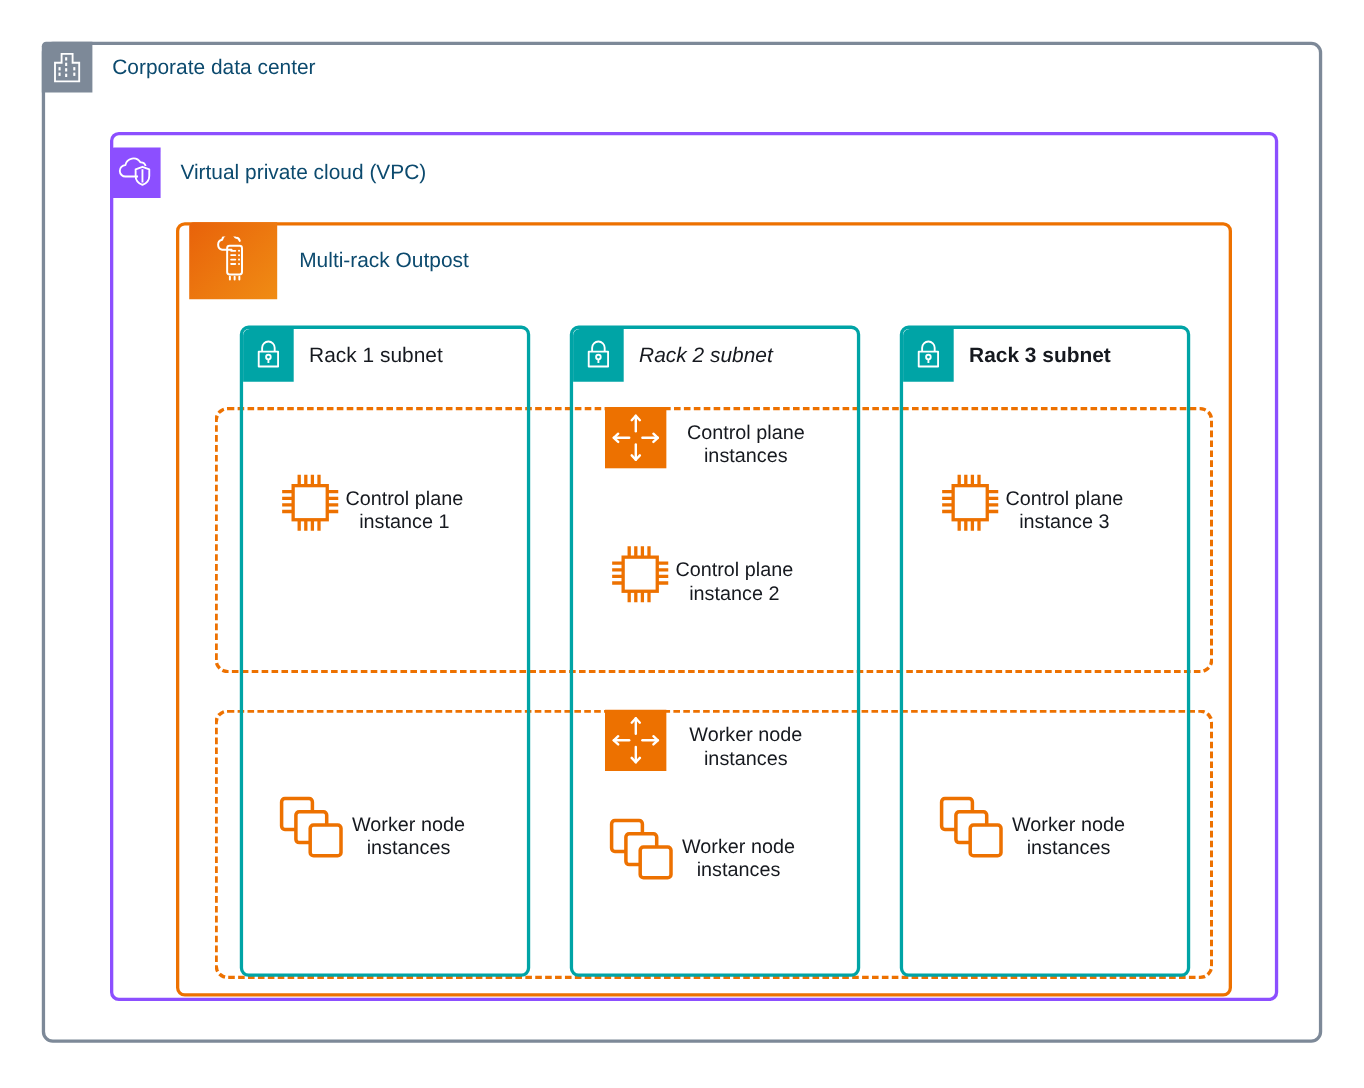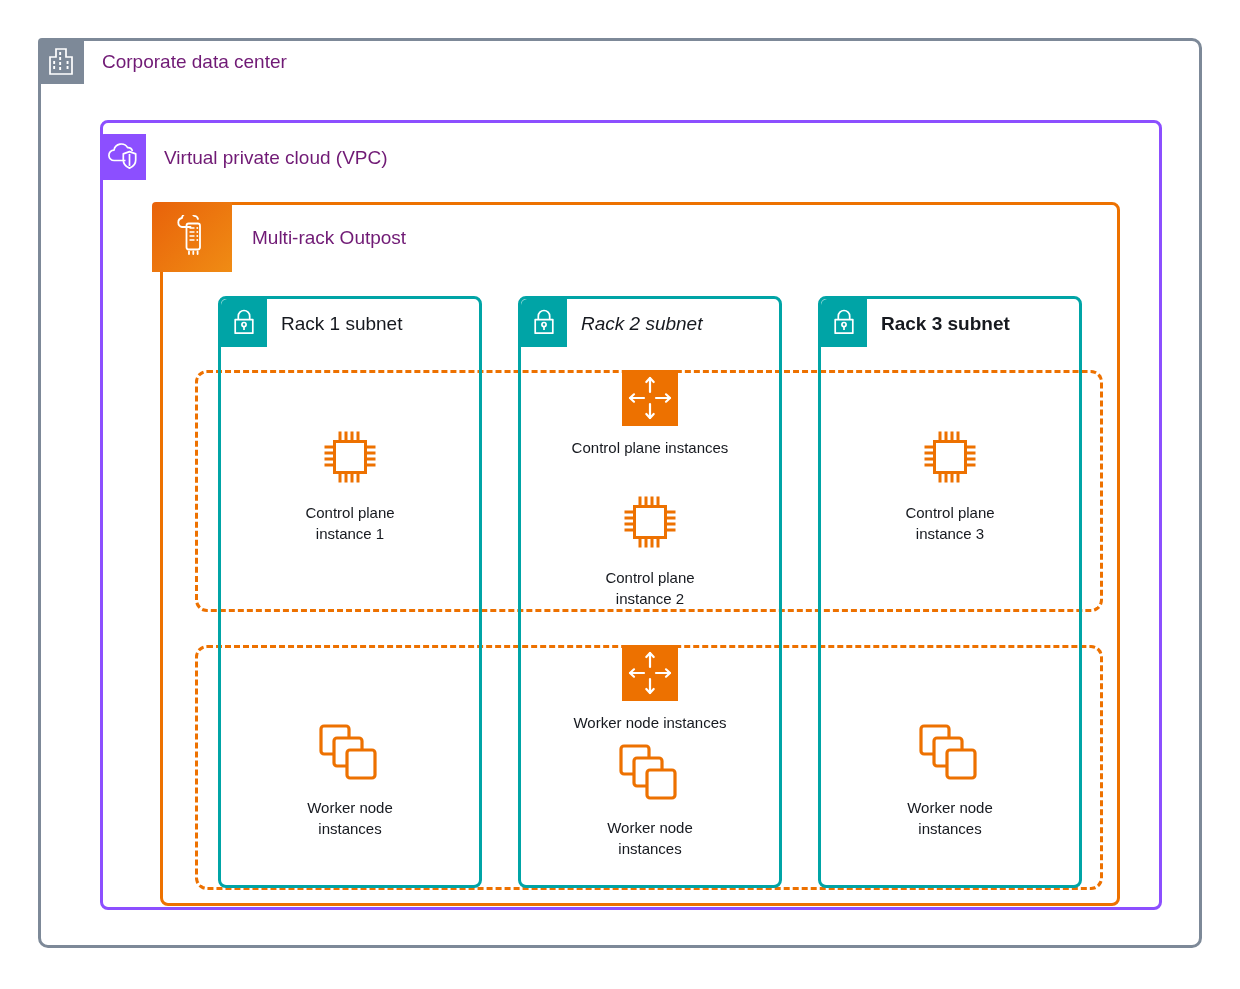--- a/index.html
+++ b/index.html
@@ -27,21 +27,21 @@
     box-sizing: border-box;
     border-radius: 8px;
   }
   .group-label {
     position: absolute;
     display: flex;
     align-items: center;
     white-space: nowrap;
     font-size: 19px;
     line-height: 1;
-    color: #701a75;
+    color: #0c4a6e;
   }
   .label-chip {
     width: 46px;
     height: 46px;
     border-radius: 4px 0 0 0;
     display: flex;
     align-items: center;
     justify-content: center;
     flex: 0 0 auto;
   }
@@ -84,21 +84,21 @@
   
   #outpost-box {
     left: 160px;
     top: 202px;
     width: 960px;
     height: 704px;
     border: 3px solid #ED7100;
     border-radius: 8px;
   }
   #outpost-label {
-    left: 152px;
+    left: 172px;
     top: 202px;
     font-size: 19px;
   }
   #outpost-label .label-chip {
     background: linear-gradient(135deg, #E8620A 0%, #F08C14 100%);
     width: 80px;
     height: 70px;
     border-radius: 4px 0 0 0;
   }
   #outpost-label .label-text { padding-left: 20px; }
@@ -152,24 +152,24 @@
   }
   .subnet-label .label-text { padding-left: 14px; }
   #subnet-label-1 { left: 221px; top: 299px; }
   #subnet-label-2 { left: 521px; top: 299px; font-style: italic; }
   #subnet-label-3 { left: 821px; top: 299px; font-weight: bold; }
 
   
   .node {
     position: absolute;
     display: flex;
-    flex-direction: column;
+    flex-direction: row;
     align-items: center;
     text-align: center;
-    font-size: 15px;
+    font-size: 18px;
     line-height: 21px;
     color: #16191f;
     width: 200px;
   }
   .node .node-icon {
     display: block;
     margin-bottom: 8px;
   }
   .node .node-caption {
     white-space: pre-line;

